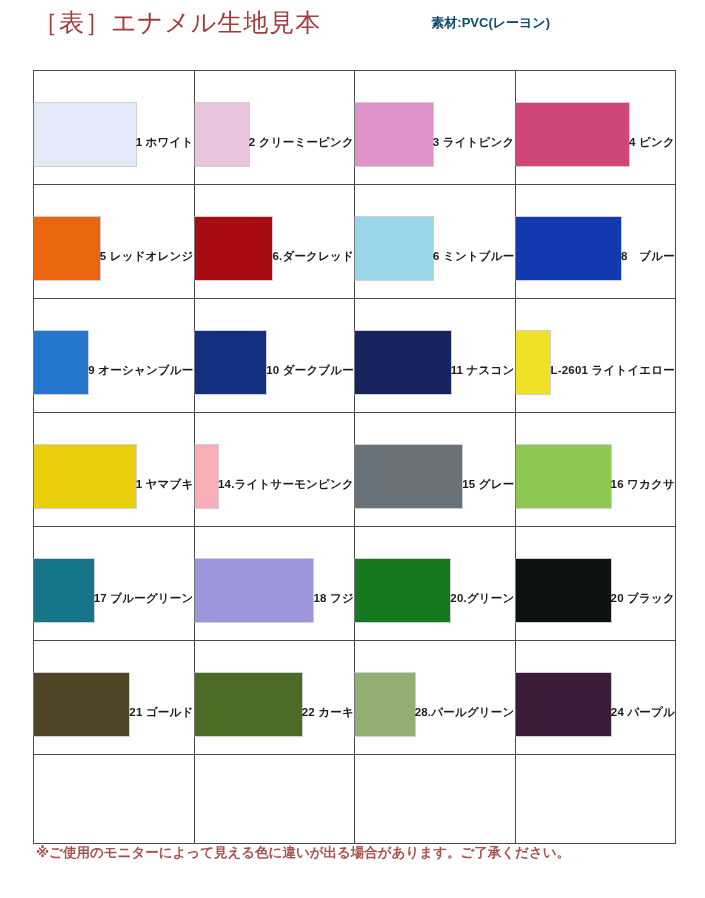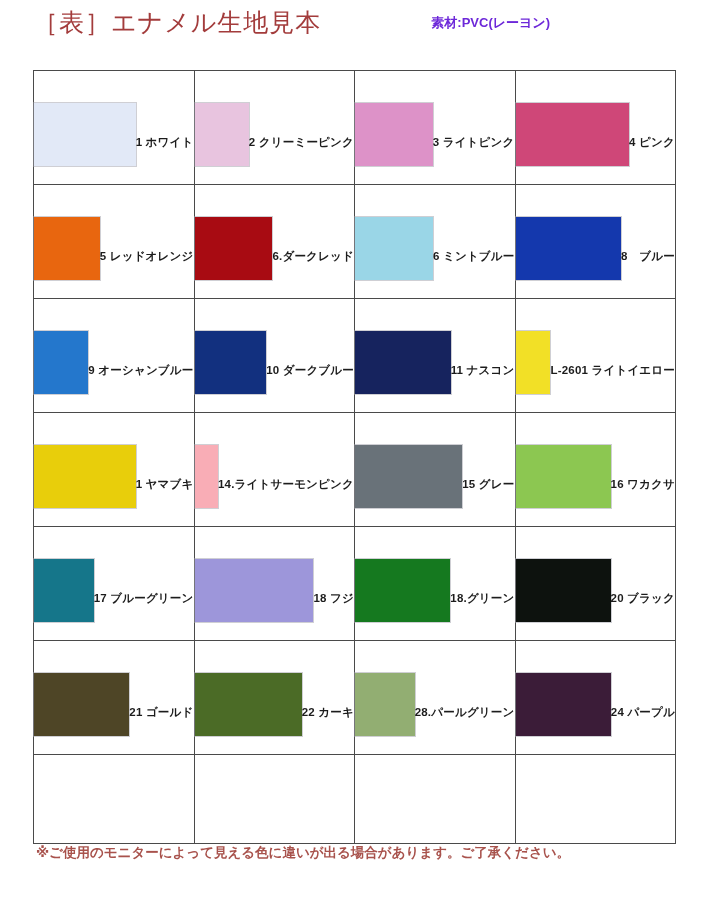--- a/index.html
+++ b/index.html
@@ -32,21 +32,21 @@
     color: #a33c3c;
     letter-spacing: 1px;
     white-space: nowrap;
   }
   .header-material {
     position: absolute;
     right: 16px;
     top: 14px;
     font-size: 13px;
     font-weight: bold;
-    color: #6d28d9;
+    color: #0c4a6e;
     letter-spacing: 0px;
     white-space: nowrap;
   }
 
   
   .swatch-table {
     position: absolute;
     left: 33px;
     top: 70px;
     width: 638px;
@@ -223,21 +223,21 @@
         </td>
         <td>
           <div class="cell-inner">
             <div class="swatch-chip" title="フジ" style="background: rgb(157, 150, 218);"></div>
             <div class="swatch-label">18 フジ</div>
           </div>
         </td>
         <td>
           <div class="cell-inner">
             <div class="swatch-chip" title="グリーン" style="background: rgb(21, 121, 31);"></div>
-            <div class="swatch-label">18.グリーン</div>
+            <div class="swatch-label">20.グリーン</div>
           </div>
         </td>
         <td>
           <div class="cell-inner">
             <div class="swatch-chip" title="ブラック" style="background: rgb(13, 18, 14);"></div>
             <div class="swatch-label">20 ブラック</div>
           </div>
         </td>
       </tr>
       <tr>

